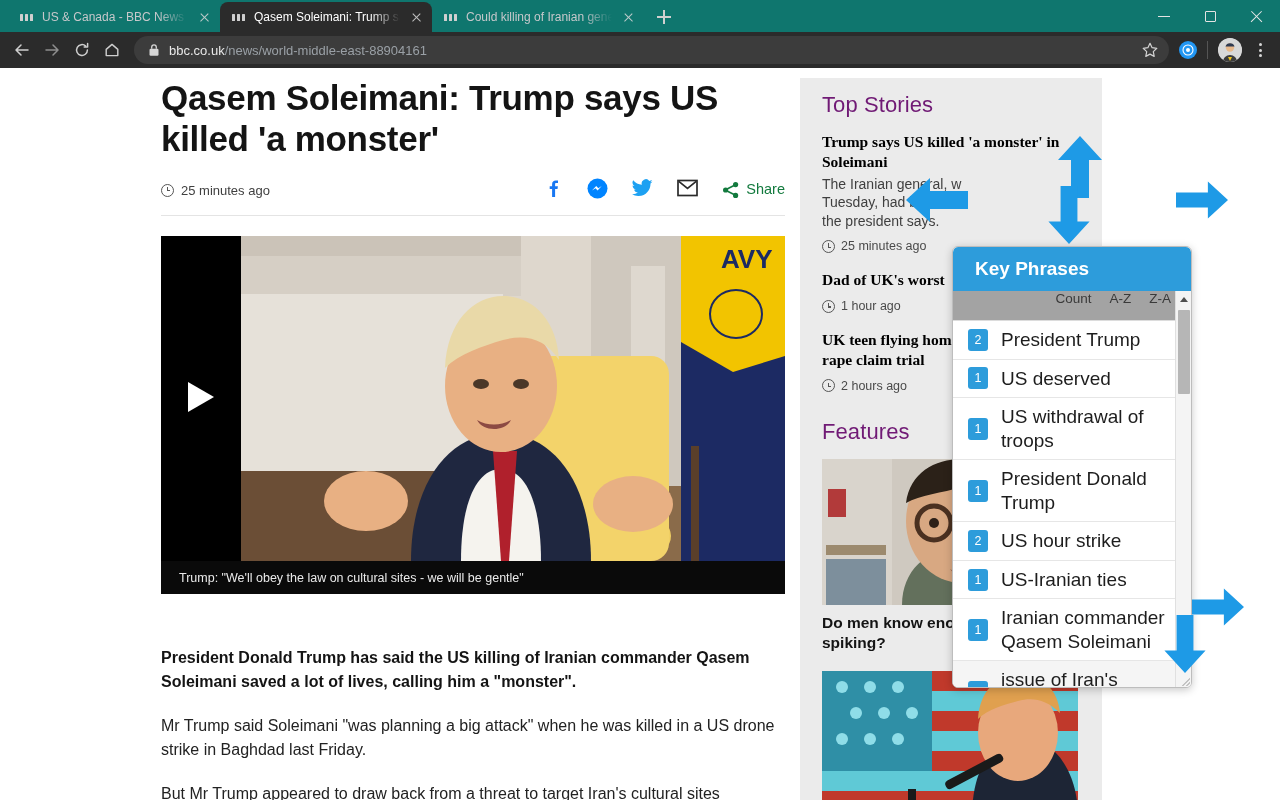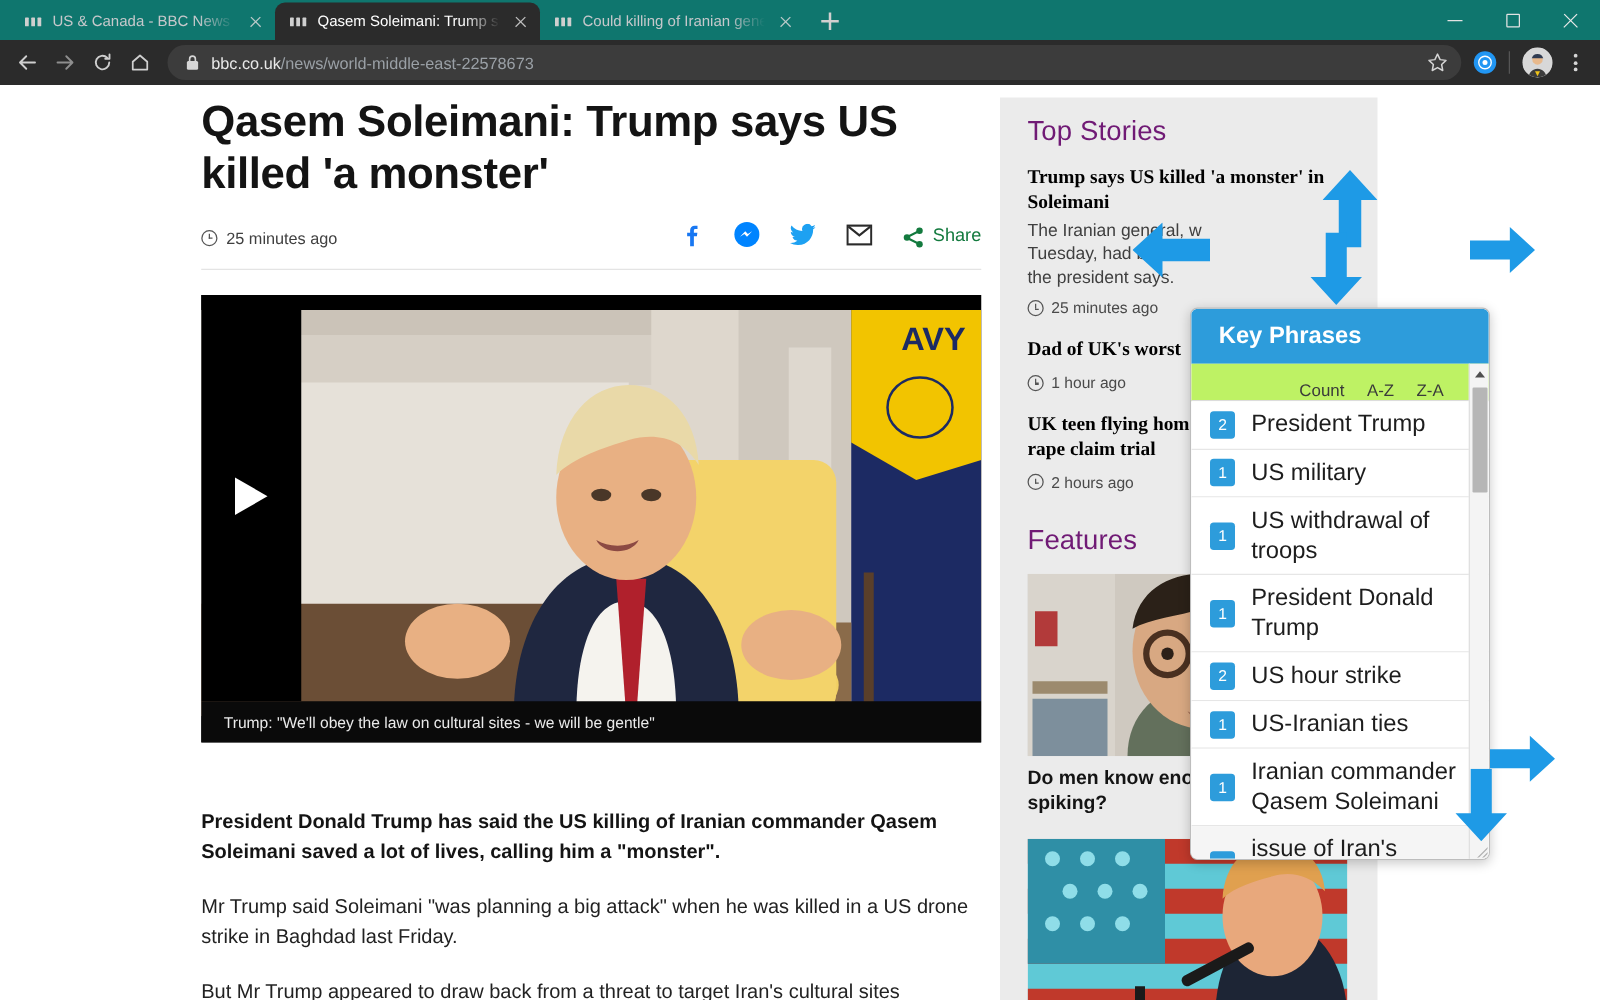--- a/index.html
+++ b/index.html
@@ -87,21 +87,21 @@
   .timestamp{ display:flex; align-items:center; gap:7px; font-size:13px; color:#404040;}
   .clock{ width:13px; height:13px; border:1.3px solid #555; border-radius:50%; position:relative; flex-shrink:0;}
   .clock::before{content:"";position:absolute;left:4.6px;top:2.2px;width:1.2px;height:4px;background:#555;}
   .clock::after{content:"";position:absolute;left:5px;top:5.6px;width:3.4px;height:1.2px;background:#555;}
   .share-row{ margin-left:auto; display:flex; align-items:center; gap:24px;}
   .share-label{ color:#137a3e; font-size:14.5px; }
   .share-grp{ display:flex; gap:6px; }
   .hr{ height:1px; background:#e4e4e4; margin-top:14px; }
 
   .video{ position:absolute; left:161px; top:168px; width:624px; height:358px; background:#000; overflow:hidden;}
-  .video-img{ position:absolute; left:0; top:0; width:624px; height:325px; overflow:hidden;margin-top:12px; }
+  .video-img{ position:absolute; left:0; top:0; width:624px; height:325px; overflow:hidden; }
   .playbar{ position:absolute; left:0; top:0; width:80px; height:325px; background:#000; }
   .playtri{ position:absolute; left:27px; top:146px; width:0;height:0;
             border-left:26px solid #fff; border-top:15px solid transparent; border-bottom:15px solid transparent;}
   .vcaption{ position:absolute; left:0; bottom:0; width:624px; height:33px; background:#0a0a0a;
              color:#eaeaea; font-size:12.5px; display:flex; align-items:center; padding-left:18px;}
 
   .body-copy{ position:absolute; left:161px; top:578px; width:624px; }
   .body-copy p{ font-size:16px; line-height:1.5; color:#222; margin-bottom:20px;}
   .body-copy p.lead{ font-weight:bold; color:#141414; }
 
@@ -122,22 +122,22 @@
     background:#fff; border:1px solid #bdbdbd; border-radius:6px;
     box-shadow:0 2px 9px rgba(0,0,0,.22);
     overflow:hidden; display:flex; flex-direction:column;
   }
   .kp-head{
     height:44px; background:#2d9cdb; border-radius:5px 5px 0 0;
     display:flex; align-items:center; padding-left:22px;
     color:#fff; font-size:19px; font-weight:bold; flex-shrink:0;
   }
   .kp-sort{
-    height:30px; flex-shrink:0; display:flex; align-items:flex-end; justify-content:flex-end;
-    gap:18px; padding-right:36px; border-bottom:1px solid #dcdcdc; background:#bef264;
+    height:30px; flex-shrink:0; display:flex; align-items:flex-start; justify-content:flex-end;
+    gap:18px; padding-right:20px; border-bottom:1px solid #dcdcdc; background:#a3a3a3;
   }
   .kp-sort span{ font-size:13.5px; color:#3a3a3a; }
   .kp-list{ flex:1; overflow:hidden; position:relative; background:#fff; }
   .kp-item{
     display:flex; align-items:center; gap:13px;
     padding:7px 10px 7px 15px; min-height:37px;
     border-bottom:1px solid #e6e6e6; background:#fff;
   }
   .kp-item.alt{ background:#f5f5f5; }
   .badge{
@@ -233,21 +233,21 @@
       <svg width="18" height="18" viewBox="0 0 18 18">
           <path d="M3.2 8.4L9 3.4l5.8 5v6.2H3.2z" fill="none" stroke="#cfcfcf" stroke-width="1.4" stroke-linejoin="round"></path>
         </svg>
     </div>
 
     <div class="omnibox">
       <svg class="lock" width="12" height="14" viewBox="0 0 12 14">
         <rect x="1.5" y="5.8" width="9" height="7" rx="1.2" fill="#d6d6d6"></rect>
         <path d="M3.7 5.8V4.2a2.3 2.3 0 0 1 4.6 0v1.6" fill="none" stroke="#d6d6d6" stroke-width="1.3"></path>
       </svg>
-      <span class="url"><span>bbc.co.uk</span><span class="dim">/news/world-middle-east-22578673</span></span>
+      <span class="url"><span>bbc.co.uk</span><span class="dim">/news/world-middle-east-88904161</span></span>
       <span class="star">
         <svg width="18" height="18" viewBox="0 0 18 18">
             <path d="M9 2.3l2.1 4.4 4.7.6-3.5 3.3.9 4.8L9 13.1l-4.2 2.3.9-4.8L2.2 7.3l4.7-.6z" fill="none" stroke="#d4d4d4" stroke-width="1.2" stroke-linejoin="round"></path>
           </svg>
       </span>
     </div>
 
     <div class="ext-icon">
       <svg width="12" height="12" viewBox="0 0 12 12">
           <circle cx="6" cy="6" r="5" fill="none" stroke="#fff" stroke-width="1.1"></circle>
@@ -461,21 +461,21 @@
           <span>A-Z</span>
           <span>Z-A</span>
         </div>
         <div class="kp-list">
           <div class="kp-item">
             <span class="badge">2</span>
             <span class="kp-text">President Trump</span>
           </div>
           <div class="kp-item">
             <span class="badge">1</span>
-            <span class="kp-text">US military</span>
+            <span class="kp-text">US deserved</span>
           </div>
           <div class="kp-item">
             <span class="badge">1</span>
             <span class="kp-text">US withdrawal of troops</span>
           </div>
           <div class="kp-item">
             <span class="badge">1</span>
             <span class="kp-text">President Donald Trump</span>
           </div>
           <div class="kp-item">

